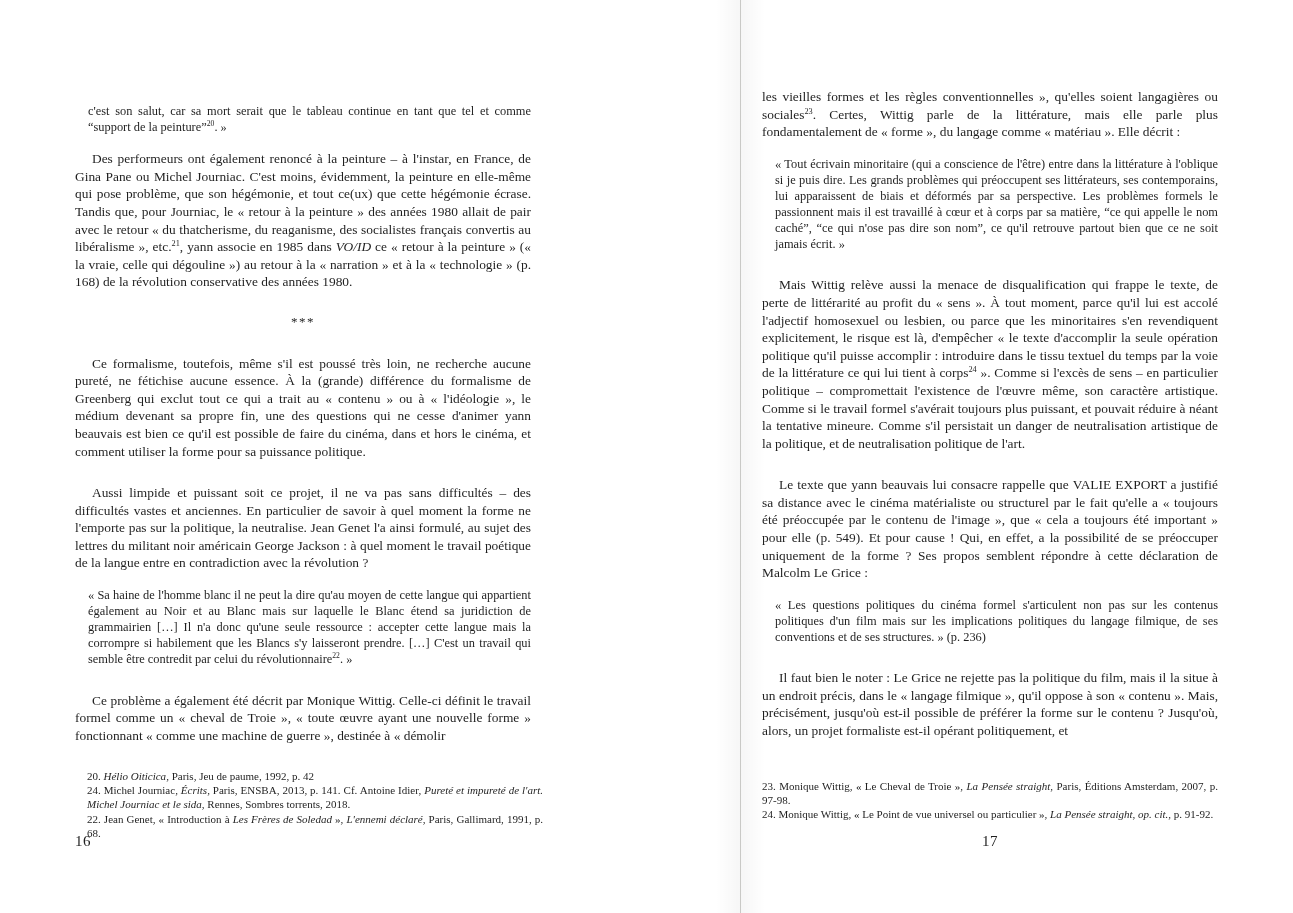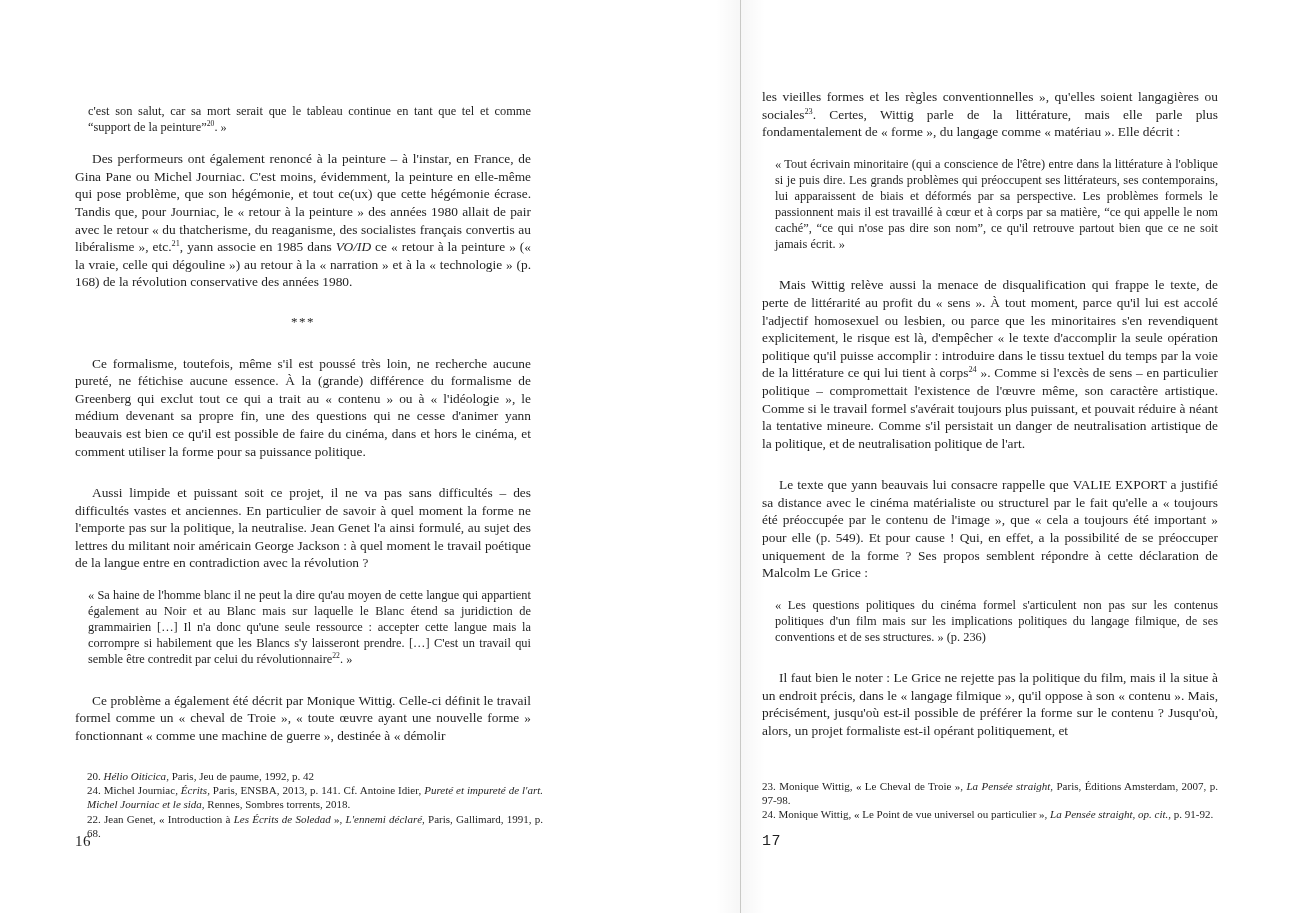--- a/index.html
+++ b/index.html
@@ -85,41 +85,41 @@
   .page.right .footnotes { left: 21px; top: 779px; }
   .footnotes .para.footnote { margin: 0; }
 
   .pagenum {
     position: absolute;
     top: 833px;
     font-size: 15px;
     letter-spacing: 0.5px;
   }
   .page.left  .pagenum { left: 75px; }
-  .page.right .pagenum { left: 21px; width: 456px; text-align: left; font-family: Liberation Mono, monospace; }
+  .page.right .pagenum { left: 21px; width: 456px; text-align: center; }
 </style>
 </head>
 <body>
 
 <div class="spread">
 
   <section class="page left">
     <div class="column">
         <p class="para quote"><span>c'est son salut, car sa mort serait que le tableau continue en tant que tel et comme “support de la peinture”</span><sup>20</sup><span>. »</span></p>
         <p class="para body indent gap"><span>Des performeurs ont également renoncé à la peinture – à l'instar, en France, de Gina Pane ou Michel Journiac. C'est moins, évidemment, la peinture en elle-même qui pose problème, que son hégémonie, et tout ce(ux) que cette hégémonie écrase. Tandis que, pour Journiac, le « retour à la peinture » des années 1980 allait de pair avec le retour « du thatcherisme, du reaganisme, des socialistes français convertis au libéralisme », etc.</span><sup>21</sup><span>, yann associe en 1985 dans </span><i>VO/ID</i><span> ce « retour à la peinture » (« la vraie, celle qui dégouline ») au retour à la « narration » et à la « technologie » (p. 168) de la révolution conservative des années 1980.</span></p>
         <p class="para sep"><span>***</span></p>
         <p class="para body indent"><span>Ce formalisme, toutefois, même s'il est poussé très loin, ne recherche aucune pureté, ne fétichise aucune essence. À la (grande) différence du formalisme de Greenberg qui exclut tout ce qui a trait au « contenu » ou à « l'idéologie », le médium devenant sa propre fin, une des questions qui ne cesse d'animer yann beauvais est bien ce qu'il est possible de faire du cinéma, dans et hors le cinéma, et comment utiliser la forme pour sa puissance politique.</span></p>
         <p class="para body indent"><span>Aussi limpide et puissant soit ce projet, il ne va pas sans difficultés – des difficultés vastes et anciennes. En particulier de savoir à quel moment la forme ne l'emporte pas sur la politique, la neutralise. Jean Genet l'a ainsi formulé, au sujet des lettres du militant noir américain George Jackson : à quel moment le travail poétique de la langue entre en contradiction avec la révolution ?</span></p>
         <p class="para quote"><span>« Sa haine de l'homme blanc il ne peut la dire qu'au moyen de cette langue qui appartient également au Noir et au Blanc mais sur laquelle le Blanc étend sa juridiction de grammairien […] Il n'a donc qu'une seule ressource : accepter cette langue mais la corrompre si habilement que les Blancs s'y laisseront prendre. […] C'est un travail qui semble être contredit par celui du révolutionnaire</span><sup>22</sup><span>. »</span></p>
         <p class="para body indent"><span>Ce problème a également été décrit par Monique Wittig. Celle-ci définit le travail formel comme un « cheval de Troie », « toute œuvre ayant une nouvelle forme » fonctionnant « comme une machine de guerre », destinée à « démolir</span></p>
       </div>
     <div class="footnotes">
         <p class="para footnote"><span>20. </span><i>Hélio Oiticica</i><span>, Paris, Jeu de paume, 1992, p. 42</span></p>
         <p class="para footnote"><span>24. Michel Journiac, </span><i>Écrits</i><span>, Paris, ENSBA, 2013, p. 141. Cf. Antoine Idier, </span><i>Pureté et impureté de l'art. Michel Journiac et le sida</i><span>, Rennes, Sombres torrents, 2018.</span></p>
-        <p class="para footnote"><span>22. Jean Genet, « Introduction à </span><i>Les Écrits de Soledad</i><span> », </span><i>L'ennemi déclaré</i><span>, Paris, Gallimard, 1991, p. 68.</span></p>
+        <p class="para footnote"><span>22. Jean Genet, « Introduction à </span><i>Les Frères de Soledad</i><span> », </span><i>L'ennemi déclaré</i><span>, Paris, Gallimard, 1991, p. 68.</span></p>
       </div>
     <div class="pagenum">16</div>
   </section>
 
   <div class="fold-shade-left"></div>
   <div class="fold"></div>
   <div class="fold-shade-right"></div>
 
   <section class="page right">
     <div class="column">

